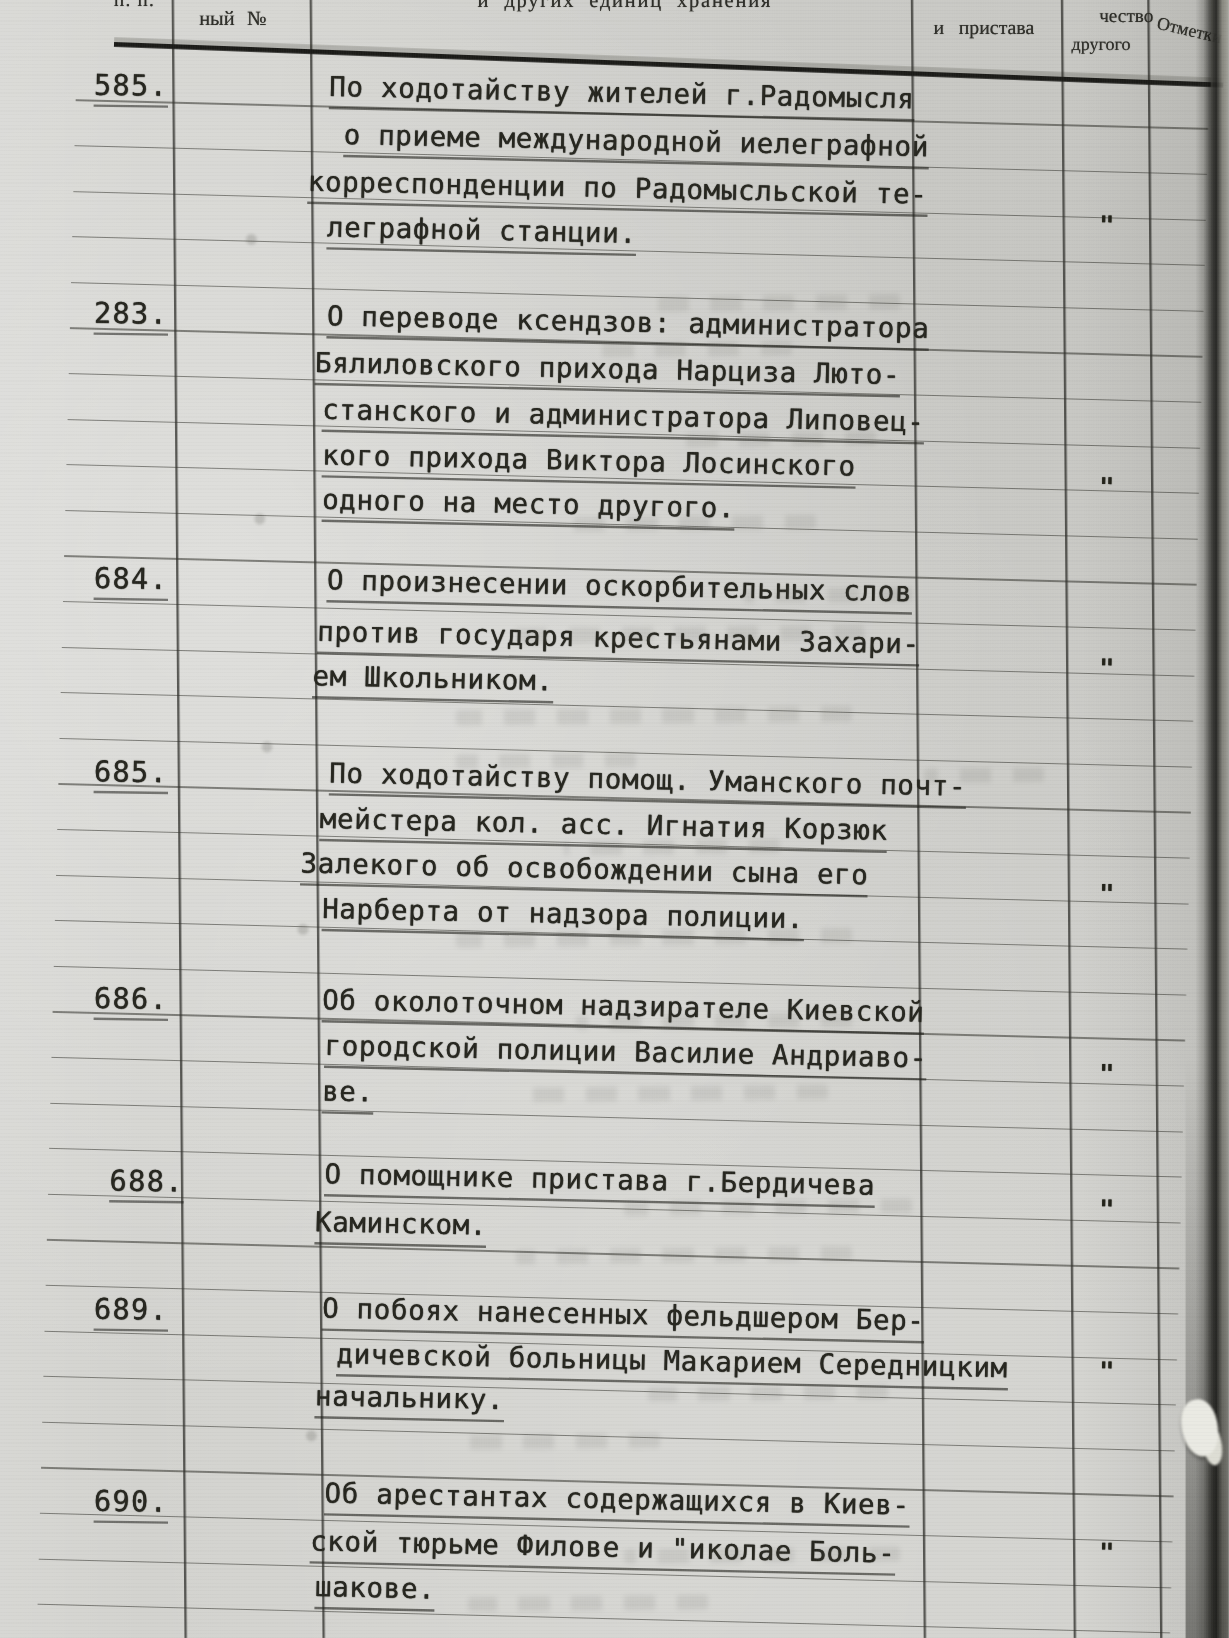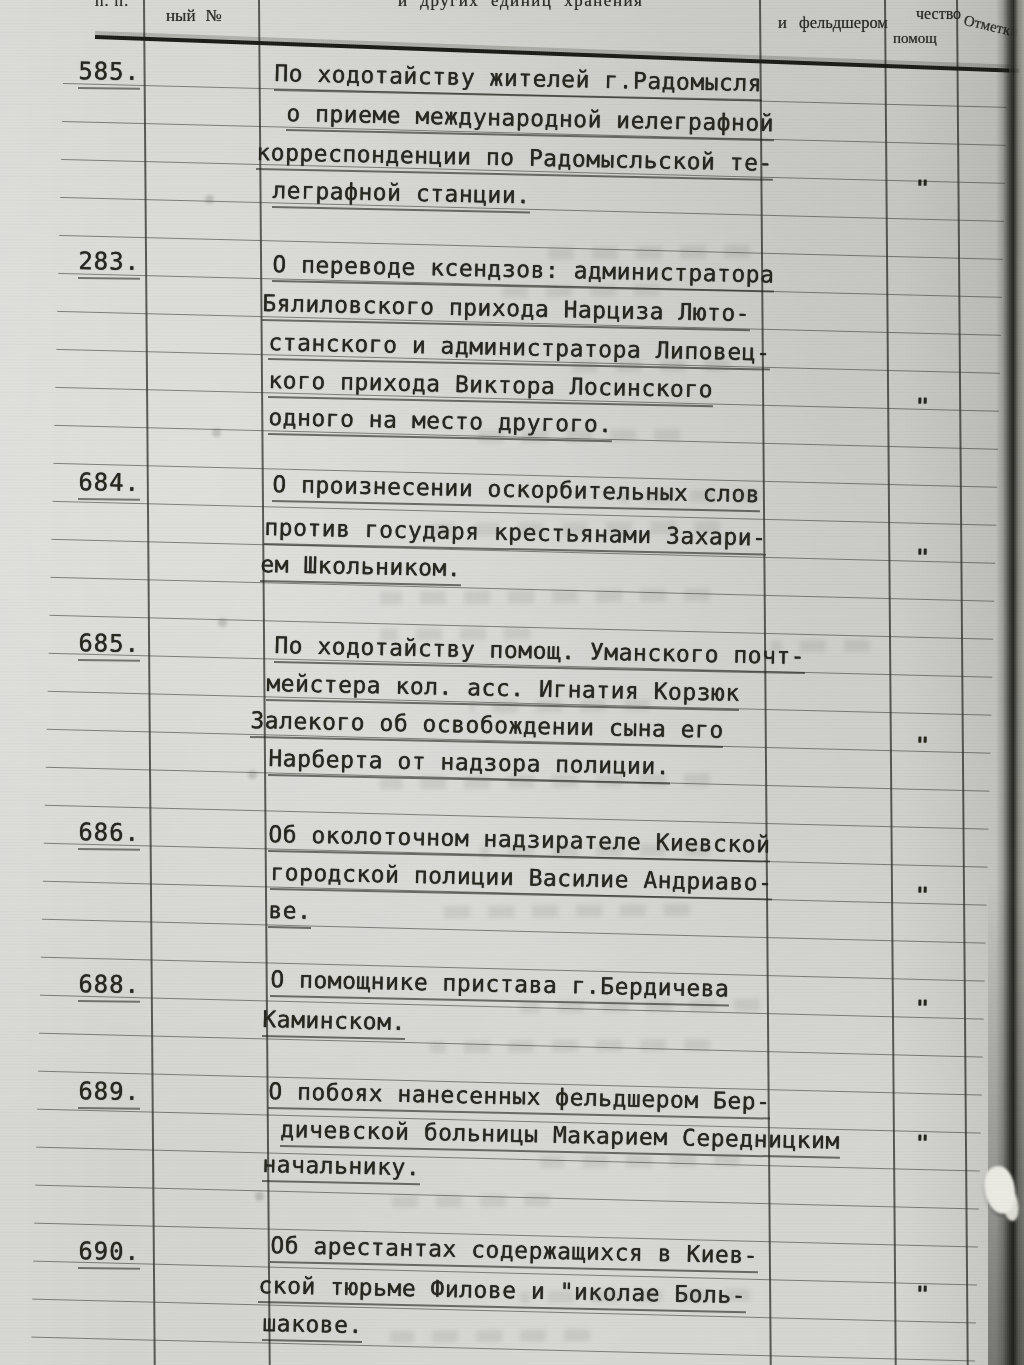--- a/index.html
+++ b/index.html
@@ -122,23 +122,23 @@
   <div class="vline" style="left:884px"></div>
   <div class="vline" style="left:956px"></div>
 
   <div class="ruled"></div>
 
   <div class="thick-line"></div>
 
   <div class="hdr" style="left:95px;top:-8px;font-size:16px;letter-spacing:1px">п. п.</div>
   <div class="hdr" style="left:166px;top:6px;font-size:17px;word-spacing:6px">ный №</div>
   <div class="hdr" style="left:398px;top:-9px;font-size:17px;word-spacing:6px;letter-spacing:1.5px">и других единиц хранения</div>
-  <div class="hdr" style="left:778px;top:13px;font-size:16.5px;word-spacing:8px">и фельдшером</div>
+  <div class="hdr" style="left:778px;top:13px;font-size:16.5px;word-spacing:8px">и пристава</div>
   <div class="hdr" style="left:916px;top:5px;font-size:16px">чество</div>
-  <div class="hdr" style="left:893px;top:30px;font-size:15px">помощ</div>
+  <div class="hdr" style="left:893px;top:30px;font-size:15px">другого</div>
   <div class="hdr" style="left:966px;top:12px;font-size:15px;transform:rotate(13deg);transform-origin:left top">Отметки</div>
 
   <div class="num" style="left:78px;top:57px">585.</div>
   <div class="line" style="left:274px;top:60px">По ходотайству жителей г.Радомысля</div>
   <div class="line" style="left:286px;top:100px">о приеме международной иелеграфной</div>
   <div class="line" style="left:256px;top:139px">корреспонденции по Радомысльской те-</div>
   <div class="line" style="left:272px;top:177px">леграфной станции.</div>
   <div class="mark" style="left:916px;top:176px">"</div>
 
   <div class="num" style="left:78px;top:247px">283.</div>
@@ -161,21 +161,21 @@
   <div class="line" style="left:250px;top:707px">Залекого об освобождении сына его</div>
   <div class="line" style="left:268px;top:745px">Нарберта от надзора полиции.</div>
   <div class="mark" style="left:916px;top:733px">"</div>
 
   <div class="num" style="left:78px;top:818px">686.</div>
   <div class="line" style="left:268px;top:821px">Об околоточном надзирателе Киевской</div>
   <div class="line" style="left:270px;top:859px">городской полиции Василие Андриаво-</div>
   <div class="line" style="left:268px;top:897px">ве.</div>
   <div class="mark" style="left:916px;top:883px">"</div>
 
-  <div class="num" style="left:78px;top:970px">688.</div>
+  <div class="num" style="left:91px;top:970px">688.</div>
   <div class="line" style="left:270px;top:966px">О помощнике пристава г.Бердичева</div>
   <div class="line" style="left:262px;top:1006px">Каминском.</div>
   <div class="mark" style="left:916px;top:996px">"</div>
 
   <div class="num" style="left:78px;top:1077px">689.</div>
   <div class="line" style="left:268px;top:1078px">О побоях нанесенных фельдшером Бер-</div>
   <div class="line" style="left:280px;top:1116px">дичевской больницы Макарием Середницким</div>
   <div class="line" style="left:262px;top:1151px">начальнику.</div>
   <div class="mark" style="left:916px;top:1131px">"</div>
 

